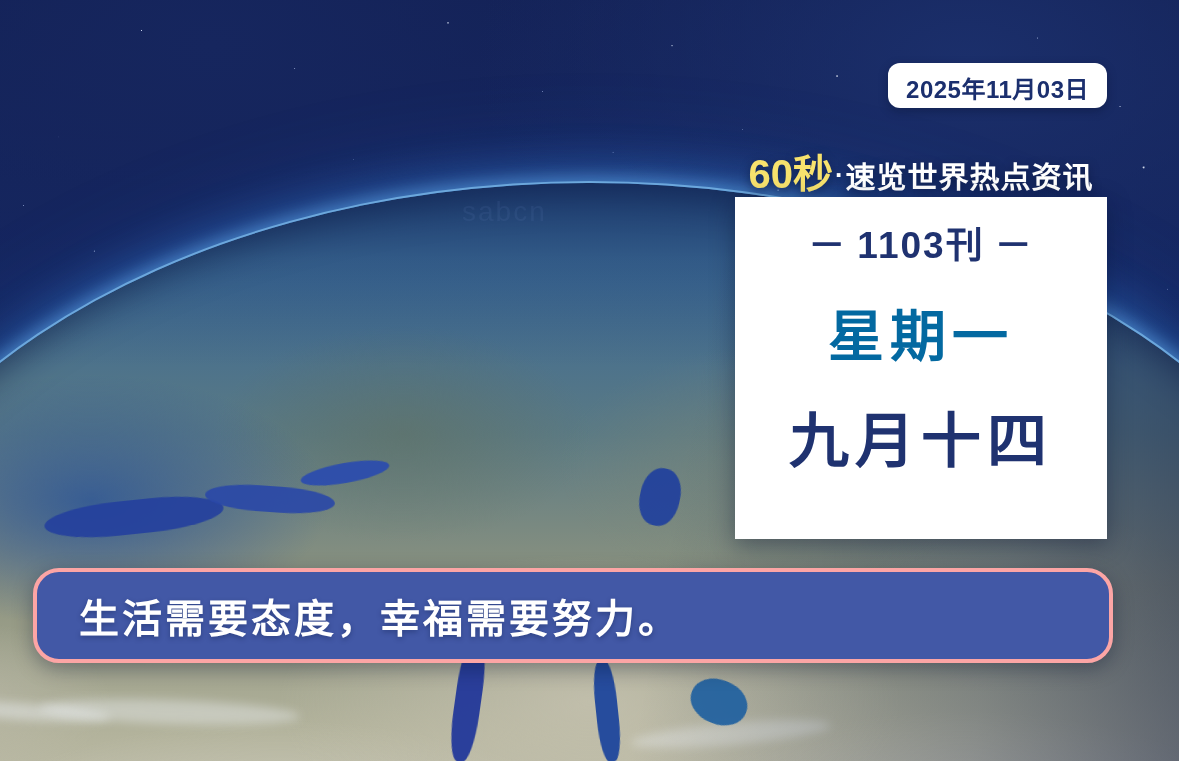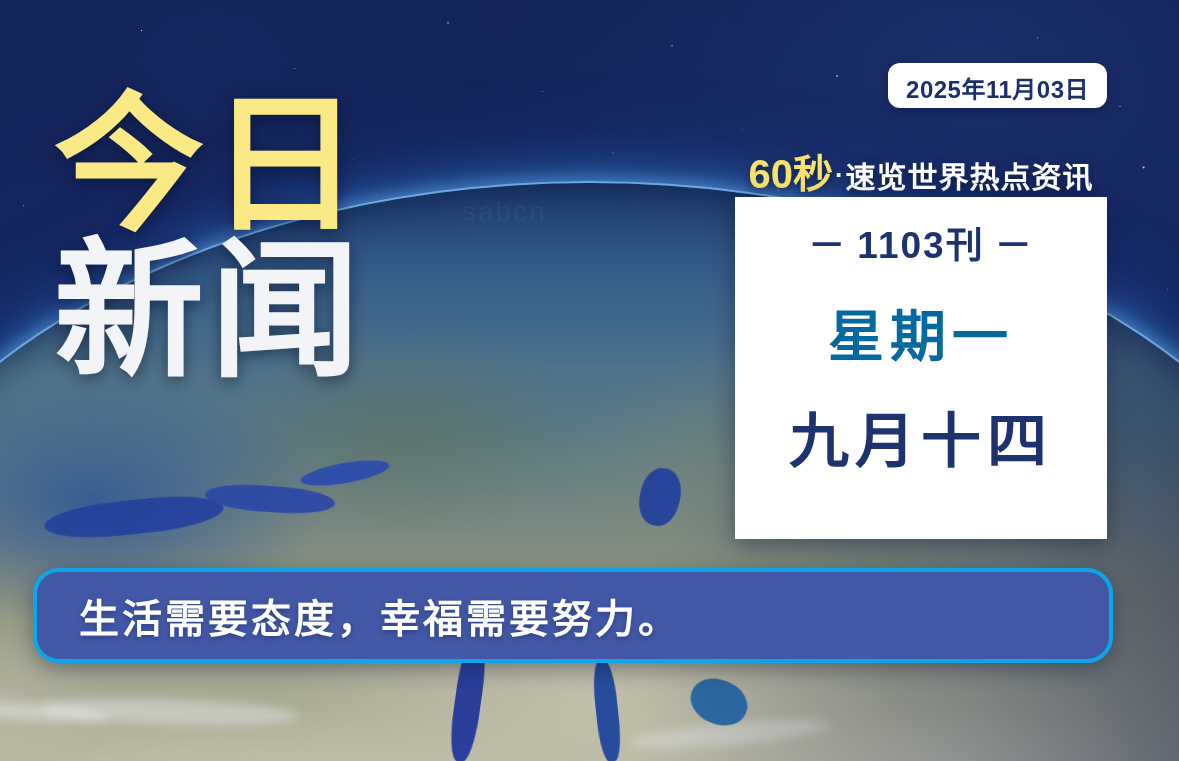--- a/index.html
+++ b/index.html
@@ -253,21 +253,21 @@
     letter-spacing:6px;
     color:#1f3270;
   }
 
   
   .quote-banner {
     position:absolute;
     left:33px; top:568px;
     width:1080px; height:95px;
     background:#4258a6;
-    border:4px solid #0ea5e9;
+    border:4px solid #fca5a5;
     border-radius:26px;
     display:flex;
     align-items:center;
     box-shadow:0 6px 20px rgba(6,14,44,.35);
   }
   .quote-banner .quote {
     color:#ffffff;
     font-size:40px;
     font-weight:900;
     letter-spacing:3px;
@@ -298,24 +298,20 @@
   <div class="sea med2"></div>
   <div class="sea black"></div>
   <div class="sea casp"></div>
   <div class="sea red"></div>
   <div class="sea red2"></div>
   <div class="sea gulf"></div>
   <div class="cloud c5"></div>
 
   <div class="watermark">sabcn</div>
 
-  <div class="headline">
-    <span class="l1">今日</span>
-    <span class="l2">新闻</span>
-  </div>
 
   <div class="date-pill">2025年11月03日</div>
 
   <div class="tagline">
     <span class="secs">60秒</span>
     <span class="dot">·</span>
     <span class="txt">速览世界热点资讯</span>
   </div>
 
   <div class="card">

